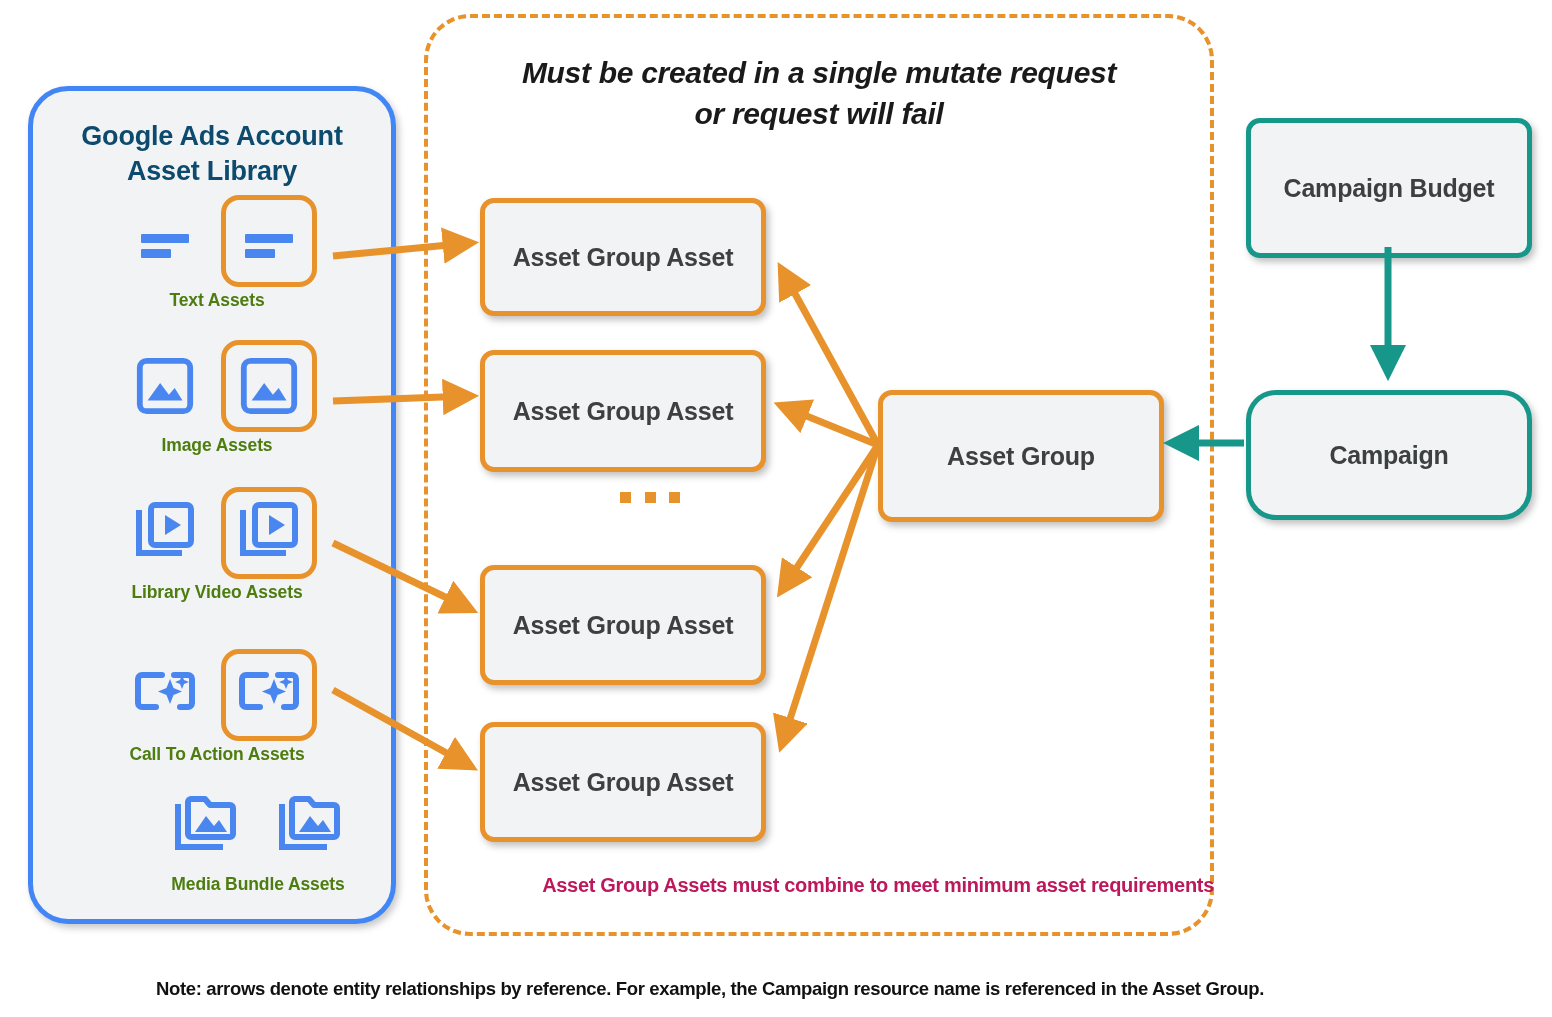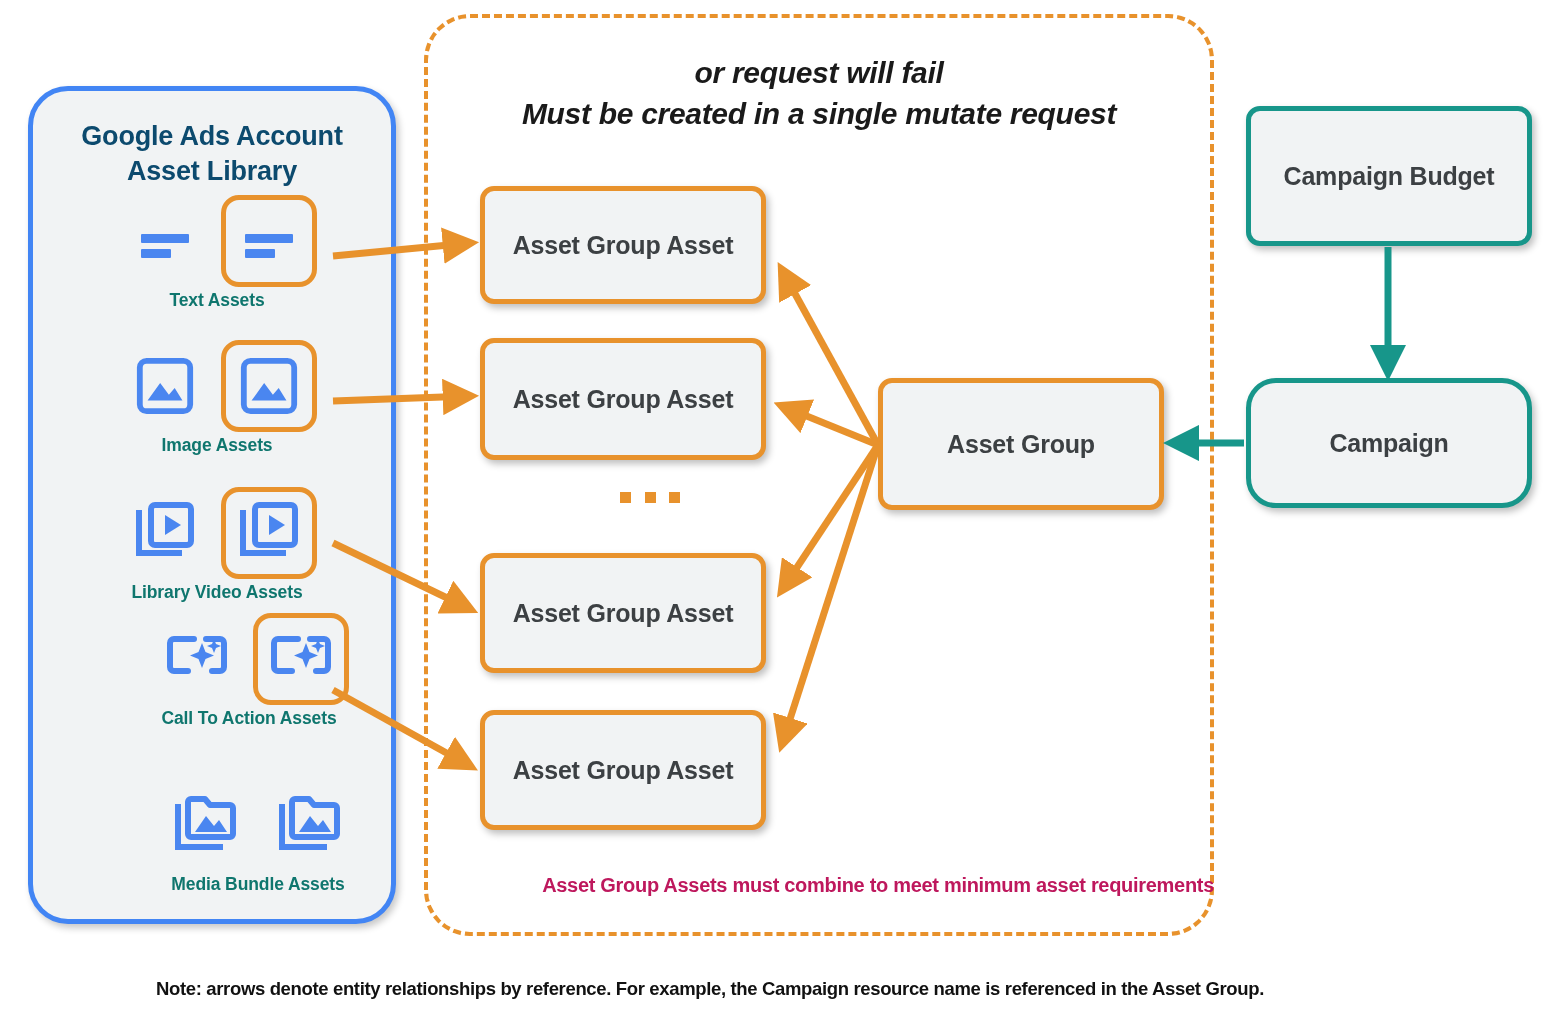--- a/index.html
+++ b/index.html
@@ -65,21 +65,21 @@
     box-sizing: border-box;
   }
   .icon-slot.boxed {
     border: 5px solid #e8922c;
     border-radius: 18px;
   }
   .asset-label {
     text-align: center;
     font-size: 17.5px;
     font-weight: bold;
-    color: #0f766e;
+    color: #4d7c0f;
     margin-top: 3px;
     letter-spacing: -0.1px;
   }
 
   
   #mutate-region {
     position: absolute;
     left: 424px;
     top: 14px;
     width: 790px;
@@ -127,20 +127,21 @@
     align-items: center;
     justify-content: center;
     text-align: center;
     color: #3c4043;
     font-size: 25px;
     font-weight: bold;
     line-height: 1.32;
     box-shadow: 3px 4px 7px rgba(0,0,0,0.25);
     z-index: 7;
     letter-spacing: -0.2px;
+    margin-top: 12px;
   }
   .node.orange { border: 5px solid #e8922c; }
   .node.teal   { border: 5px solid #17968a; }
 
   #ellipsis {
     position: absolute;
     left: 620px;
     top: 492px;
     width: 60px;
     display: flex;
@@ -237,21 +238,21 @@
           <svg width="64" height="64" viewBox="0 0 64 64" aria-hidden="true">
             <path d="M6 12 L6 52 L46 52" fill="none" stroke="#4a86f0" stroke-width="6" stroke-linecap="square"></path>
             <rect x="18" y="4" width="40" height="40" rx="4" fill="none" stroke="#4a86f0" stroke-width="6"></rect>
             <path d="M32 14 L48 24 L32 34 Z" fill="#4a86f0"></path>
           </svg>
         </div>
       </div>
       <div class="asset-label">Library Video  Assets</div>
     </div>
 
-    <div class="asset-row" style="top:522px;margin-left:32px;">
+    <div class="asset-row" style="top:558px;">
       <div class="icon-pair">
         <div class="icon-slot">
           <svg width="66" height="52" viewBox="0 0 66 52" aria-hidden="true">
             <path d="M30 6 L10 6 A4 4 0 0 0 6 10 L6 34 A4 4 0 0 0 10 38 L24 38" fill="none" stroke="#4a86f0" stroke-width="6" stroke-linecap="round"></path>
             <path d="M42 6 L56 6 A4 4 0 0 1 60 10 L60 34 A4 4 0 0 1 56 38 L48 38" fill="none" stroke="#4a86f0" stroke-width="6" stroke-linecap="round"></path>
             <path d="M38 10 L41.5 19 L50 22.5 L41.5 26 L38 35 L34.5 26 L26 22.5 L34.5 19 Z" fill="#4a86f0"></path>
             <path d="M50 6 L52 11 L57 13 L52 15 L50 20 L48 15 L43 13 L48 11 Z" fill="#4a86f0"></path>
           </svg>
         </div>
         <div class="icon-slot boxed">
@@ -283,22 +284,22 @@
           </svg>
         </div>
       </div>
       <div class="asset-label">Media Bundle  Assets</div>
     </div>
   </div>
 
   <div id="mutate-region"></div>
 
   <div id="mutate-note">
+    <div>Must be created in a single mutate request</div>
     <div>or request will fail</div>
-    <div>Must be created in a single mutate request</div>
   </div>
 
   <div id="mutate-footer">Asset Group Assets must combine to meet minimum asset requirements</div>
 
   <svg class="layer" id="arrows-front" viewBox="0 0 1552 1017" aria-hidden="true">
     <defs>
       <marker id="ar-orange" markerWidth="5.2" markerHeight="5.2" refX="3.9" refY="2.6" orient="auto">
         <path d="M0,0 L5.2,2.6 L0,5.2 z" fill="#e8922c"></path>
       </marker>
       <marker id="ar-teal" markerWidth="5.2" markerHeight="5.2" refX="3.9" refY="2.6" orient="auto">

